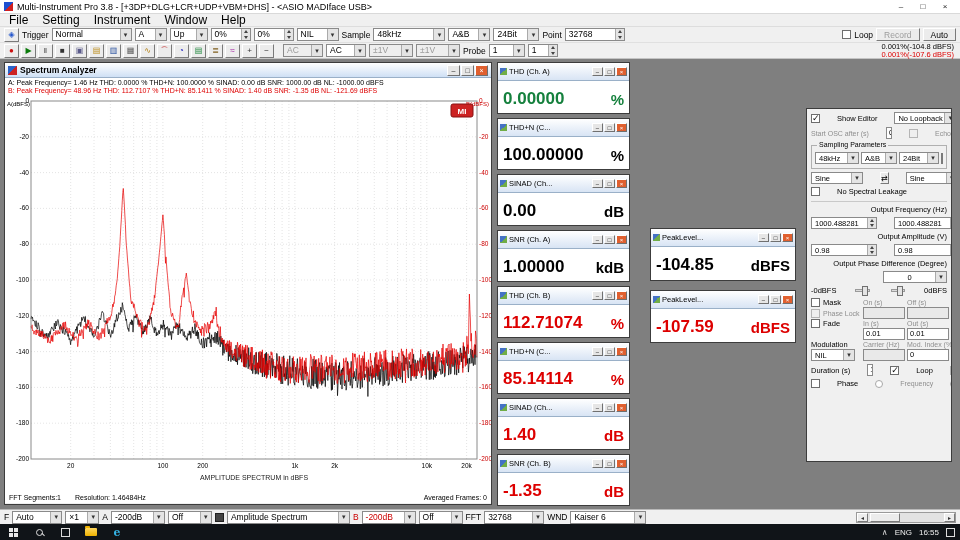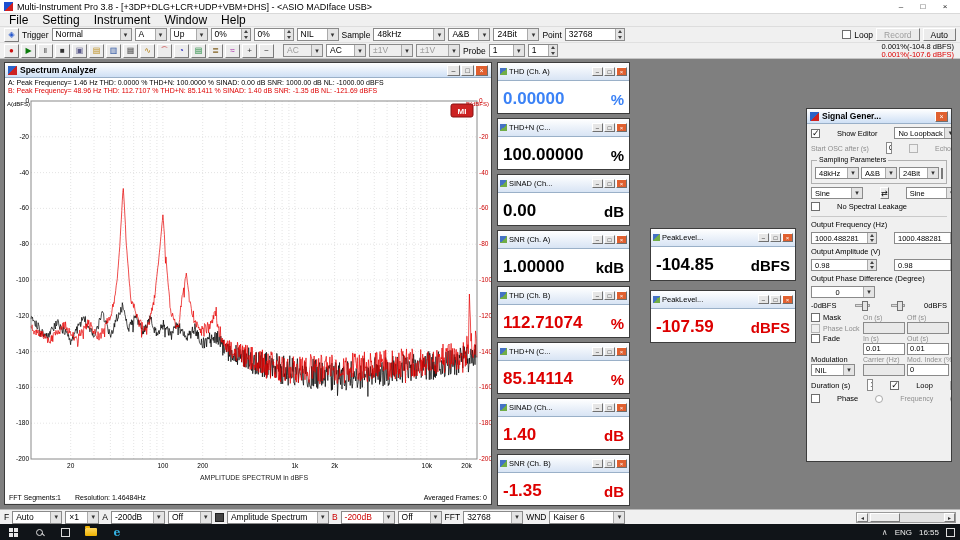--- a/index.html
+++ b/index.html
@@ -82,21 +82,21 @@
   .sg-row{display:flex;align-items:center;gap:17px;margin:3px 4px 0;}
   .sg-grid{display:grid;grid-template-columns:50px 42px 42px;gap:0 2px;align-items:center;margin:3px 4px 0;}
   .glab{color:#8e8e8e;white-space:nowrap;font-size:7px;}
   .slab{white-space:nowrap;}
   .inp{background:#fff;border:1px solid #8a8a8a;height:12px;font-size:7.5px;padding:0 2px;line-height:10px;overflow:hidden;white-space:nowrap;}
   .inp.dis{background:#e9e9e9;}
   .sg .combo,.sg .spin{height:12px;font-size:7.5px;}
   .sg-group{border:1px solid #b0b0b0;margin:6px 4px 0;position:relative;padding:6px 3px 4px;display:flex;gap:2px;align-items:center;}
   .sg-legend{position:absolute;top:-5px;left:5px;background:#f0f0f0;padding:0 2px;font-size:7px;}
   .sg-hr{border-top:1px solid #c9c9c9;margin:5px 4px 0;}
-  .sg-center{justify-content:flex-start;text-align:center;}
+  .sg-center{justify-content:flex-end;text-align:center;}
   .play{width:14px;height:12px;background:#ececec;border:1px solid;border-color:#fff #7a7a7a #7a7a7a #fff;display:flex;align-items:center;justify-content:center;color:#cc0000;}
   .play::after{content:"▶";font-size:8px;}
   .swap{width:13px;height:12px;background:#ececec;border:1px solid;border-color:#fff #7a7a7a #7a7a7a #fff;display:flex;align-items:center;justify-content:center;font-size:8px;}
   .swap::after{content:"⇄";}
   .mini{width:11px;height:11px;border:1px solid #7a7a7a;display:inline-block;}
   .mini.save{background:#2a52a0;}
   .slider{flex:1;height:3px;background:#dcdcdc;border:1px solid #9a9a9a;position:relative;margin:0 2px;}
   .thumb{position:absolute;top:-4px;right:1px;width:6px;height:10px;background:#e4e4e4;border:1px solid #707070;}
   .radio{width:8px;height:8px;border-radius:50%;border:1px solid #a8a8a8;background:#fff;display:inline-block;flex:0 0 auto;}
 
@@ -391,21 +391,21 @@
     <div class="meter">
         <div class="m-title">
           <span class="m-ico"></span>
           <span class="m-name">THD (Ch. A)</span>
           <span class="m-btns">
             <span class="mb">–</span>
             <span class="mb">□</span>
             <span class="mb mb-close">×</span>
           </span>
         </div>
-        <div class="m-value" style="color: #3b82f6;">
+        <div class="m-value" style="color: #15803d;">
           <span class="m-num">0.00000</span>
           <span class="m-unit">%</span>
         </div>
       </div>
         <div class="meter">
         <div class="m-title">
           <span class="m-ico"></span>
           <span class="m-name">THD+N (C...</span>
           <span class="m-btns">
             <span class="mb">–</span>
@@ -538,27 +538,20 @@
           </span>
         </div>
         <div class="m-value" style="color: rgb(221, 0, 0);">
           <span class="m-num">-107.59</span>
           <span class="m-unit">dBFS</span>
         </div>
       </div>
       </div>
 
     <div class="win siggen sg">
-      <div class="w-title">
-        <span class="w-ico"></span>
-        <span class="w-text">Signal Gener...</span>
-        <span class="w-btns">
-          <span class="wb wb-close">×</span>
-        </span>
-      </div>
 
       <div class="sg-row">
         <span class="cb checked"></span>
         <span class="slab">Show Editor</span>
         <span class="combo" style="width:62px">
             <span class="cv">No Loopback</span>
           </span>
         <span class="play"></span>
       </div>
       <div class="sg-row">
@@ -714,21 +707,21 @@
         <span class="cv">×1</span>
       </span>
     <span class="lbl">A</span>
     <span class="combo" style="width:54px">
         <span class="cv">-200dB</span>
       </span>
     <span class="combo" style="width:44px">
         <span class="cv">Off</span>
       </span>
     <span class="sq"></span>
-    <span class="combo" style="width:102px">
+    <span class="combo" style="width:123px">
         <span class="cv">Amplitude Spectrum</span>
       </span>
     <span class="lbl" style="color:#cc0000">B</span>
     <span class="combo red" style="width:54px">
         <span class="cv">-200dB</span>
       </span>
     <span class="combo" style="width:44px">
         <span class="cv">Off</span>
       </span>
     <span class="lbl">FFT</span>

